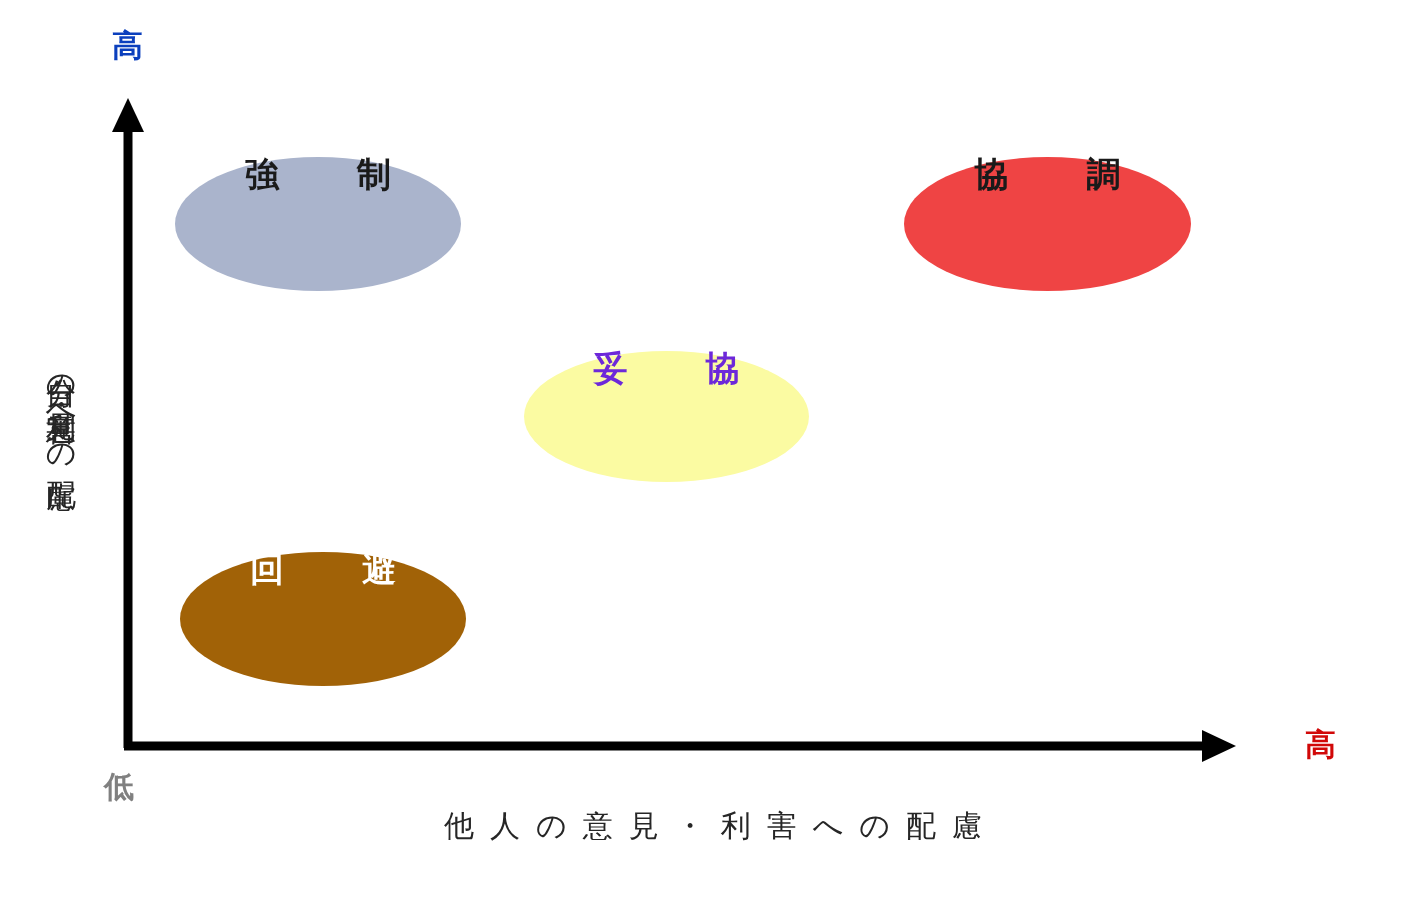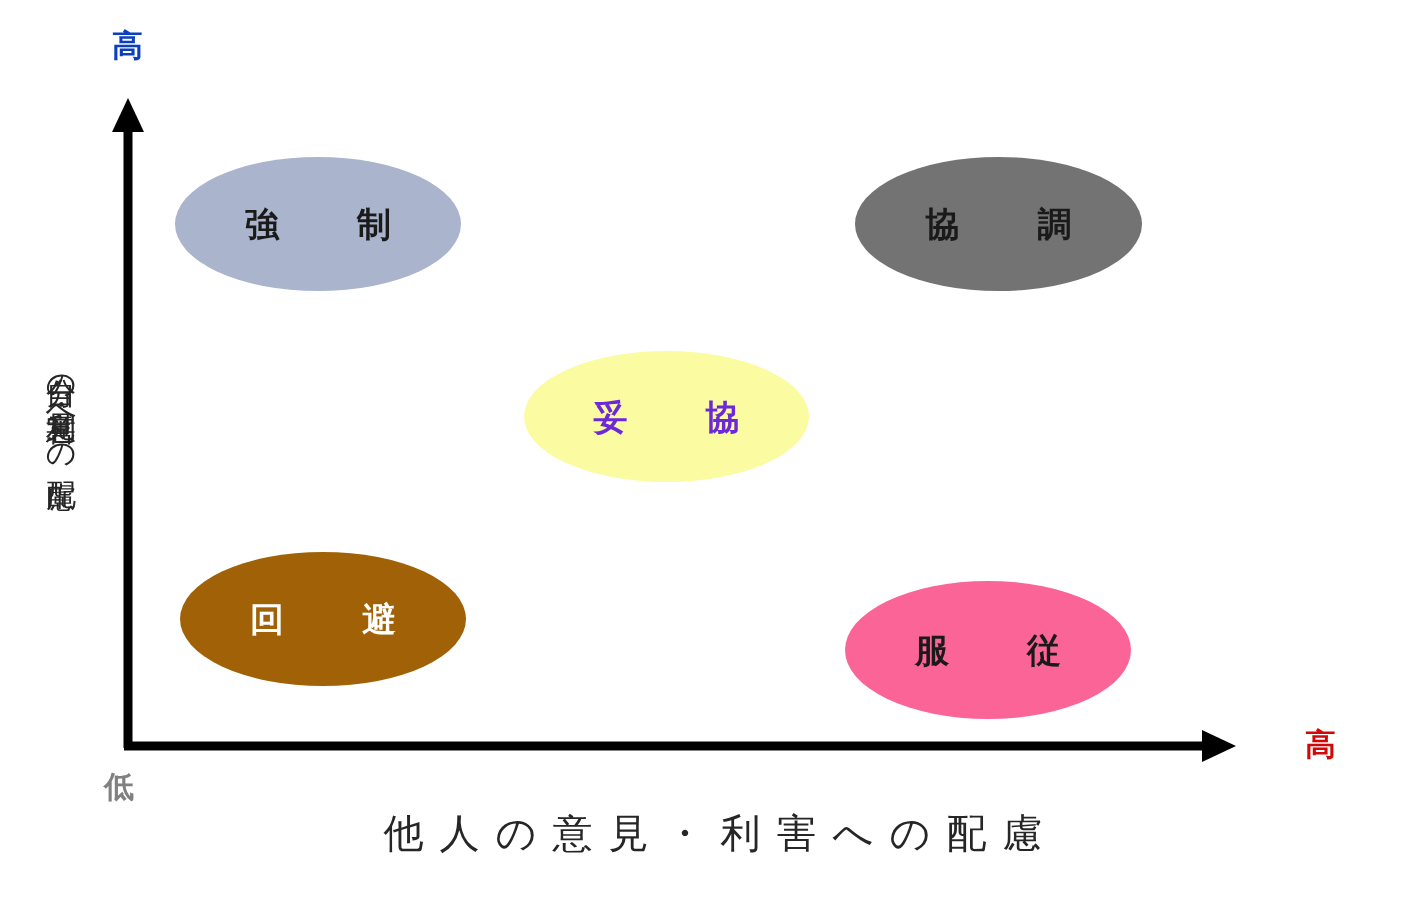--- a/index.html
+++ b/index.html
@@ -69,32 +69,31 @@
     text-orientation: upright;
     white-space: nowrap;
   }
   #x-axis-title {
     position: absolute;
     left: 0;
     top: 806px;
     width: 1426px;
     text-align: center;
     color: #262626;
-    font-size: 40px;
+    font-size: 30px;
     letter-spacing: 16px;
     text-indent: 16px;
     white-space: nowrap;
   }
 
   
   .bubble {
     position: absolute;
     border-radius: 50%;
     display: flex;
-    align-items: center;
     justify-content: center;
   }
   .bubble-label {
     font-size: 34px;
     font-weight: 700;
     letter-spacing: 22px;
     text-indent: 22px;
     white-space: nowrap;
     line-height: 1;
   }
@@ -102,25 +101,25 @@
   #bubble-forcing {
     left: 175px;
     top: 157px;
     width: 286px;
     height: 134px;
     background: #aab4cc;
   }
   #bubble-forcing .bubble-label { color: #1a1a1a; }
 
   #bubble-collaborating {
-    left: 855px;
+    left: 904px;
     top: 157px;
     width: 287px;
     height: 134px;
-    background: #737373;
+    background: #ef4444;
   }
   #bubble-collaborating .bubble-label { color: #1a1a1a; }
 
   #bubble-compromising {
     left: 524px;
     top: 351px;
     width: 285px;
     height: 131px;
     background: #fbfba2;
   }
@@ -176,17 +175,14 @@
   </div>
 
   <div class="bubble" id="bubble-compromising">
     <span class="bubble-label">妥　協</span>
   </div>
 
   <div class="bubble" id="bubble-avoiding">
     <span class="bubble-label">回　避</span>
   </div>
 
-  <div class="bubble" id="bubble-accommodating">
-    <span class="bubble-label">服　従</span>
-  </div>
 
 </div>
 
 </body></html>

